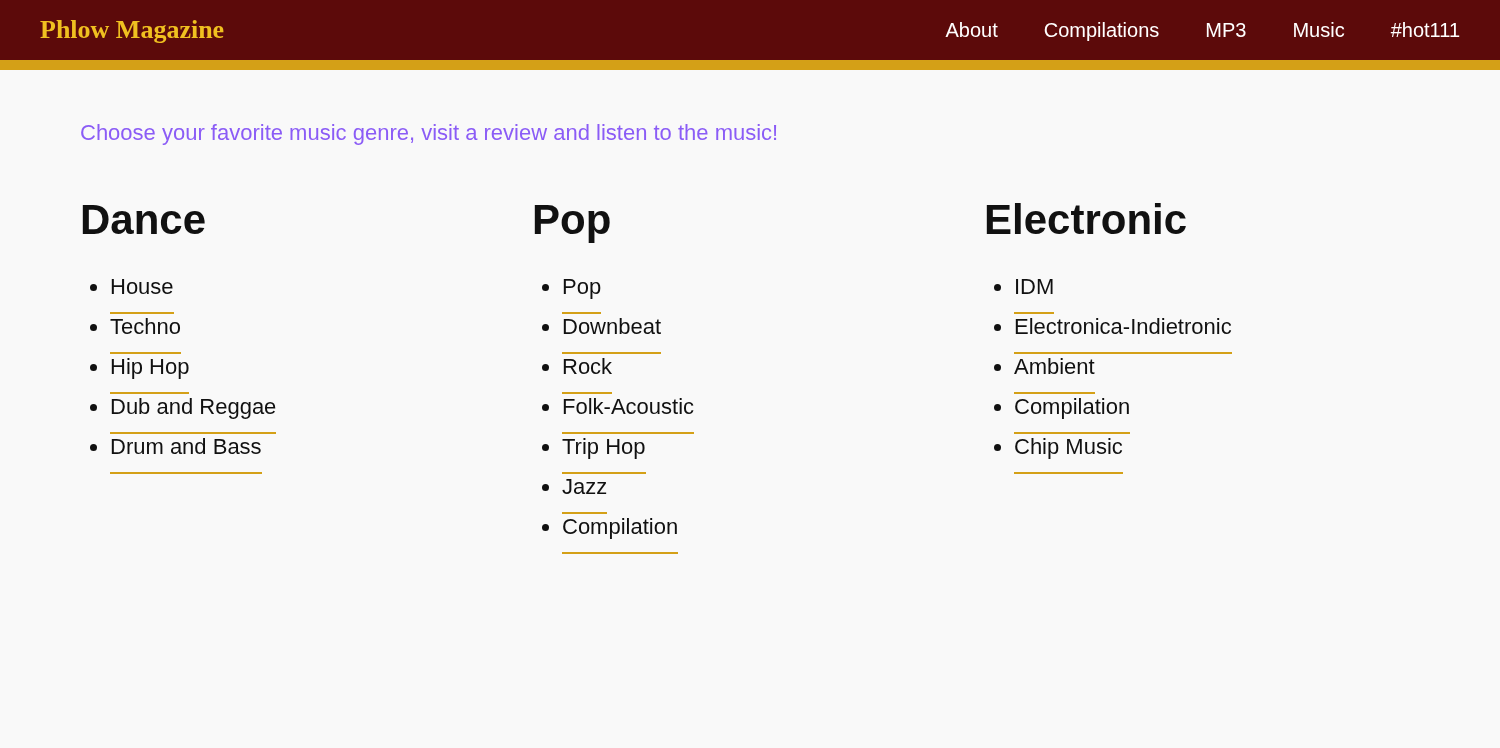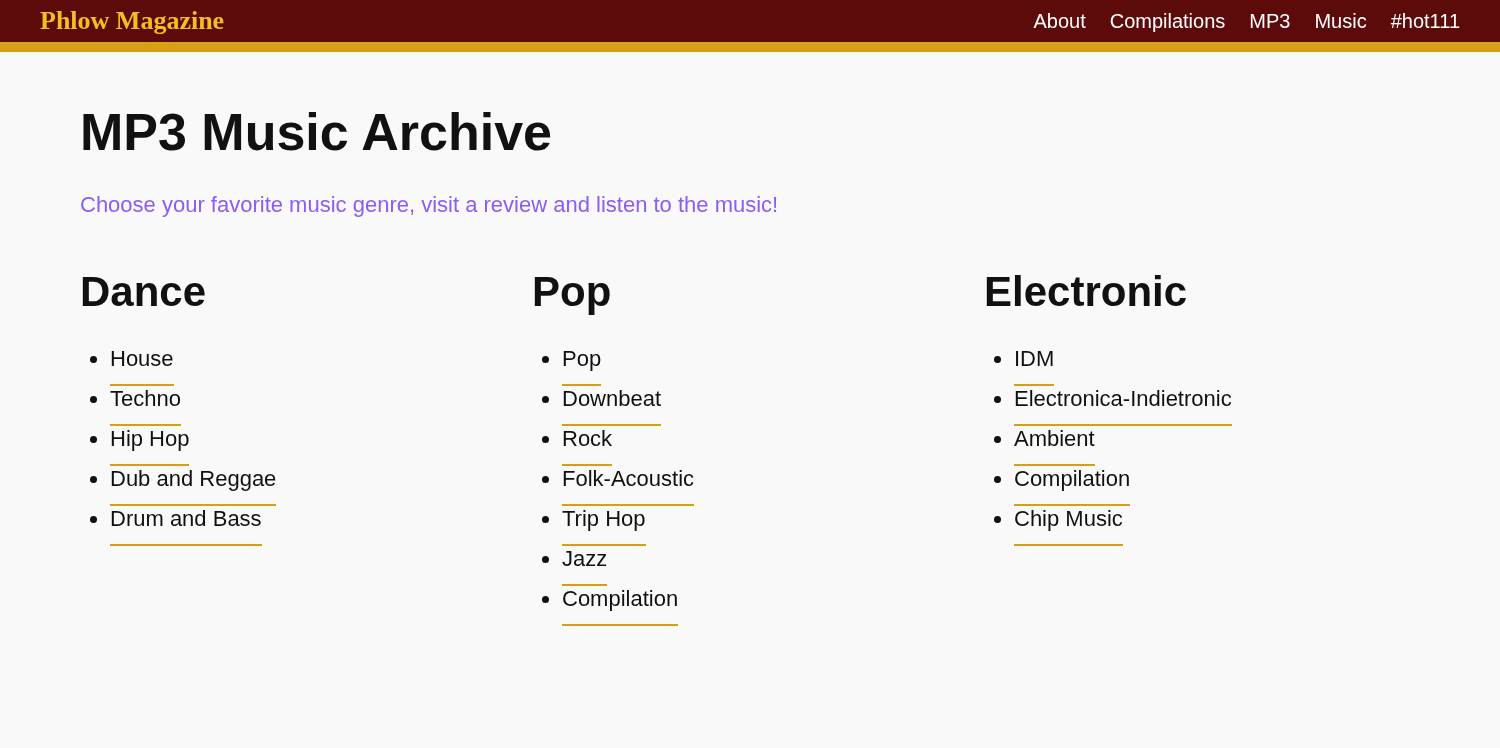--- a/index.html
+++ b/index.html
@@ -11,37 +11,37 @@
     body {
       font-family: Georgia, 'Times New Roman', serif;
       background-color: #f9f9f9;
       min-height: 748px;
       width: 1500px;
     }
 
     
     header {
       background-color: #5c0a0a;
-      height: 42px;
+      height: 60px;
       display: flex;
       align-items: center;
       justify-content: space-between;
       padding: 0 40px;
     }
 
     .site-title {
       color: #f0c020;
       font-size: 26px;
       font-weight: bold;
       font-family: Georgia, serif;
     }
 
     nav {
       display: flex;
-      gap: 24px;
+      gap: 46px;
       align-items: center;
     }
 
     nav a {
       color: #ffffff;
       text-decoration: none;
       font-size: 20px;
       font-family: Arial, sans-serif;
     }
 
@@ -116,21 +116,20 @@
       <a href="#">Compilations</a>
       <a href="#">MP3</a>
       <a href="#">Music</a>
       <a href="#">#hot111</a>
     </nav>
 </header>
 
 <div class="gold-stripe"></div>
 
 <main>
-  <h1>MP3 Music Archive</h1>
   <p class="subtitle">Choose your favorite music genre, visit a review and listen to the music!</p>
 
   <div class="genre-grid">
 
   <div class="genre-section">
         <h2>Dance</h2>
         <ul>
           <li><a href="#">House</a></li>
           <li><a href="#">Techno</a></li>
           <li><a href="#">Hip Hop</a></li>

